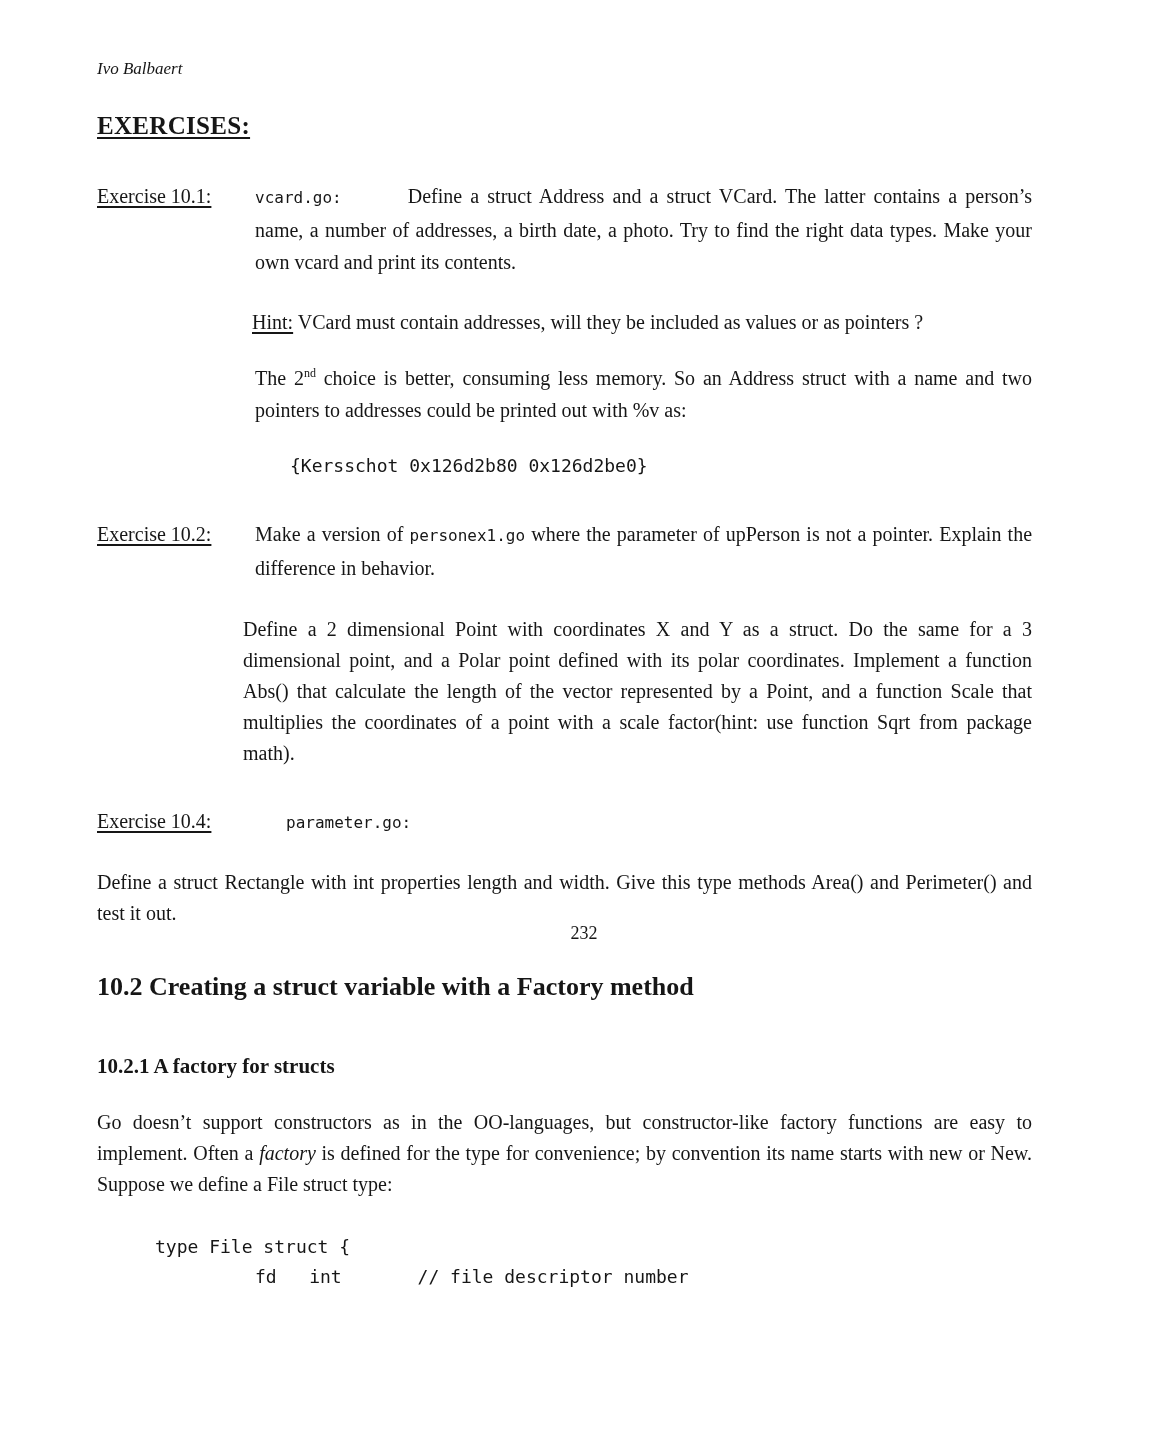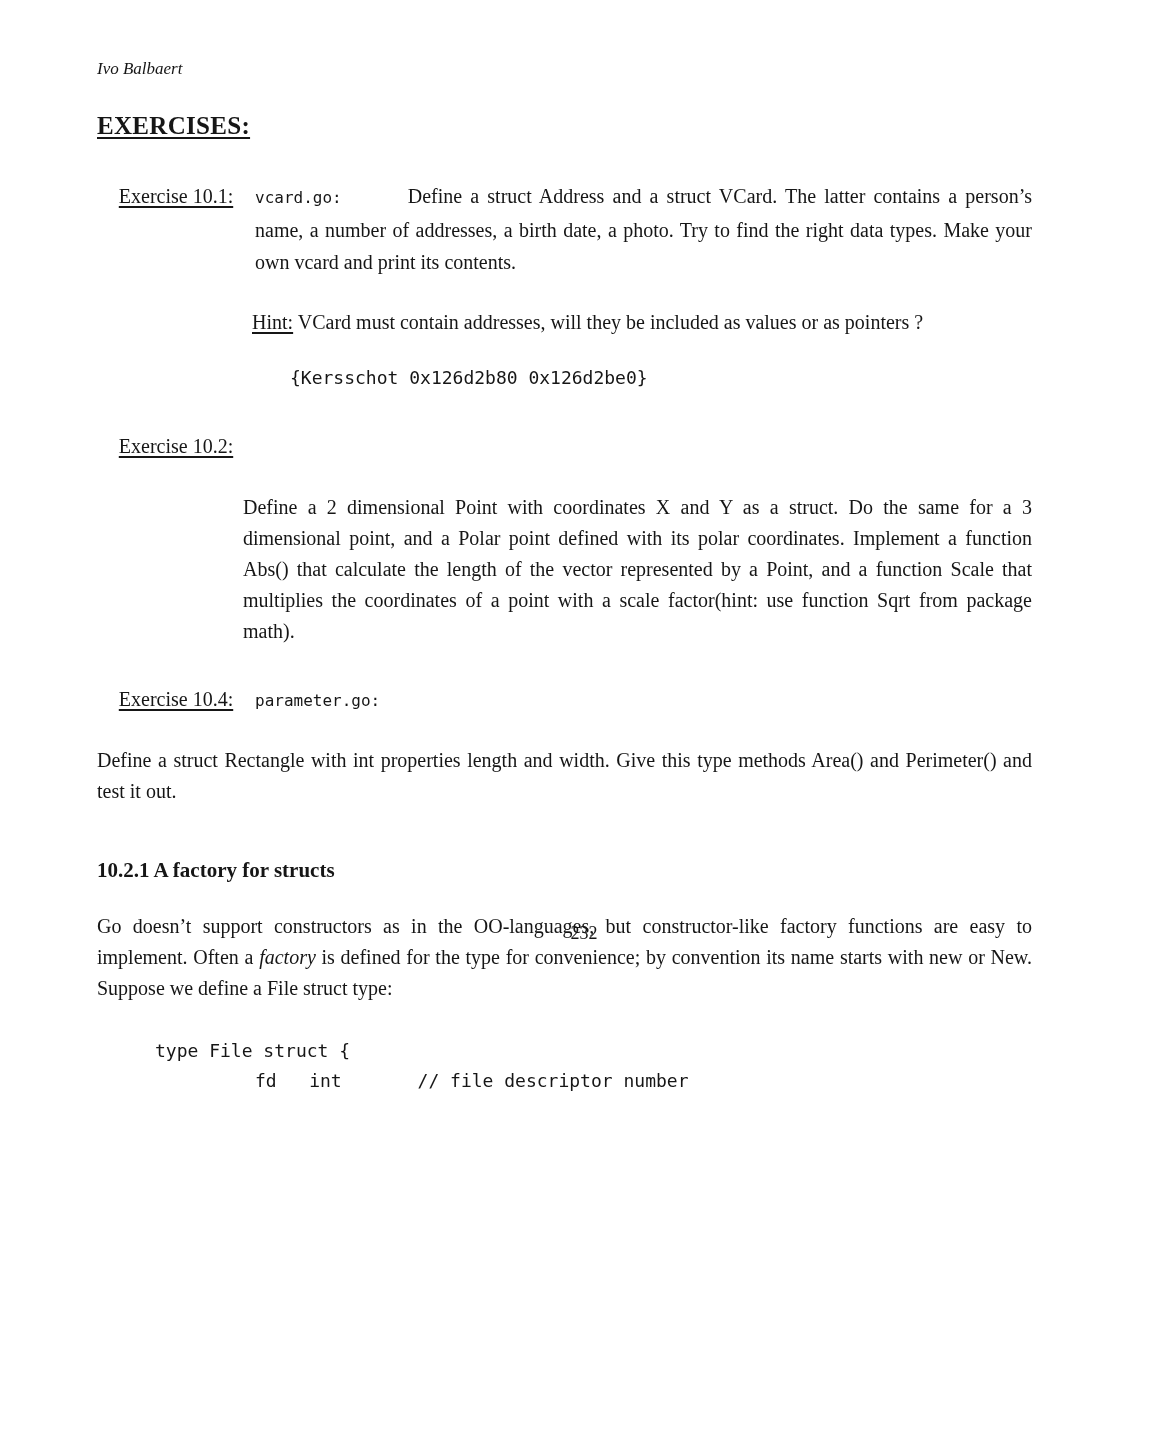--- a/index.html
+++ b/index.html
@@ -28,22 +28,22 @@
     font-weight: bold;
     letter-spacing: 0.3px;
   }
   .u { text-decoration: underline; text-underline-offset: 3px; }
   .ex-row {
     display: flex;
     font-size: 20px;
     line-height: 32px;
   }
   .mt-40 { margin-top: 40px; }
-  .mt-36 { margin-top: 36px; }
-  .ex-label { flex: 0 0 158px; width: 158px; text-align: center; }
+  .mt-36 { margin-top: 36px; gap: 31px; }
+  .ex-label { flex: 0 0 158px; width: 158px; }
   .ex-content { flex: 1; }
   .justify { text-align: justify; }
   .mono {
     font-family: "DejaVu Sans Mono", monospace;
     font-size: 16px;
   }
   .inline-file { margin-right: 66px; }
   .mono-inline {
     font-family: "DejaVu Sans Mono", monospace;
     font-size: 16px;
@@ -123,43 +123,50 @@
     </div>
     <div class="ex-content justify">
       <span class="mono inline-file">vcard.go:</span><span>Define a struct Address and a struct VCard. The latter contains a person’s name, a number of addresses, a birth date, a photo. Try to find the right data types. Make your own vcard and print its contents.</span>
     </div>
   </div>
 
   <div class="hint-row">
     <span class="u">Hint:</span><span> VCard must contain addresses, will they be included as values or as pointers ?</span>
   </div>
 
+  <p class="note justify">
+    <span>The 2</span><sup>nd</sup><span> choice is better, consuming less memory. So an Address struct with a name and two pointers to addresses could be printed out with %v as:</span>
+  </p>
 
   <div class="code-inline">{Kersschot 0x126d2b80 0x126d2be0}</div>
 
   <div class="ex-row mt-40">
     <div class="ex-label">
       <span class="u">Exercise 10.2:</span>
+    </div>
+    <div class="ex-content justify">
+      <span>Make a version of </span><span class="mono-inline">personex1.go</span><span> where the parameter of upPerson is not a pointer. Explain the difference in behavior.</span>
     </div>
   </div>
 
 
   <p class="para3 justify">Define a 2 dimensional Point with coordinates X and Y as a struct. Do the same for a 3 dimensional point, and a Polar point defined with its polar coordinates. Implement a function Abs() that calculate the length of the vector represented by a Point, and a function Scale that multiplies the coordinates of a point with a scale factor(hint: use function Sqrt from package math).</p>
 
   <div class="ex-row mt-36">
     <div class="ex-label">
       <span class="u">Exercise 10.4:</span>
     </div>
     <div class="ex-content">
       <span class="mono">parameter.go:</span>
     </div>
   </div>
 
   <p class="para-full justify">Define a struct Rectangle with int properties length and width. Give this type methods Area() and Perimeter() and test it out.</p>
 
+  <h1 class="section-heading">10.2 Creating a struct variable with a Factory method</h1>
 
   <h2 class="subsection-heading">10.2.1 A factory for structs</h2>
 
   <p class="para-full justify">
     <span>Go doesn’t support constructors as in the OO-languages, but constructor-like factory functions are easy to implement. Often a </span><em>factory</em><span> is defined for the type for convenience; by convention its name starts with new or New. Suppose we define a File struct type:</span>
   </p>
 
   <div class="code-block">
     <div class="code-line">type File struct {</div>
     <div class="code-line code-indent">fd   int       // file descriptor number</div>

